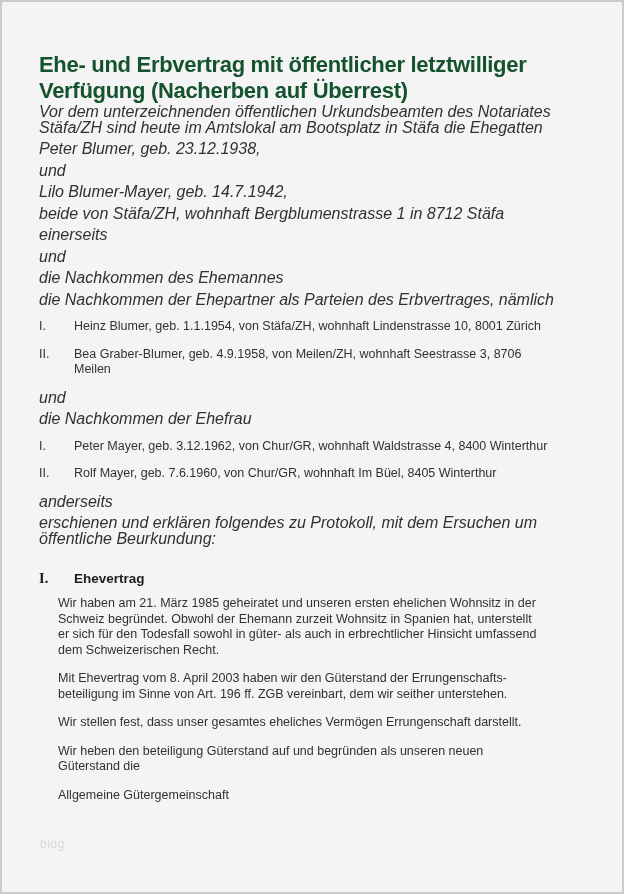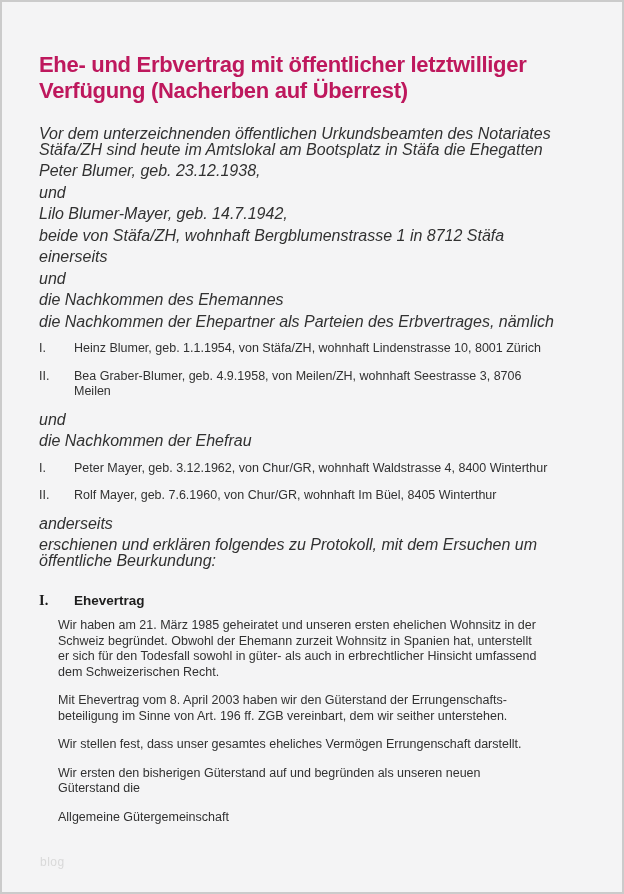--- a/index.html
+++ b/index.html
@@ -15,27 +15,26 @@
     border: 2px solid #cbcbcb;
     overflow: hidden;
   }
   .content {
     position: absolute;
     left: 37px; top: 50px;
     width: 522px;
     color: #313131;
   }
   .doc-title {
-    color: #be185d;
+    color: #14532d;
     font-size: 22px;
     font-weight: bold;
     line-height: 26px;
     letter-spacing: -0.3px;
     width: 552px;
-    margin-bottom: 22px;
   }
   .par {
     font-size: 16px;
     line-height: 15.5px;
     margin-bottom: 6px;
     width: 522px;
     font-style: italic;
   }
   .roman-row {
     display: flex;
@@ -60,21 +59,21 @@
     font-size: 14.5px;
   }
   .section-body { margin-left: 19px; width: 487px; }
   .sec-par {
     font-size: 12.5px;
     line-height: 15.5px;
     margin-bottom: 13px;
   }
   .watermark {
     position: absolute;
-    left: 38px; top: 853px;
+    left: 38px; top: 835px;
     font-size: 12px;
     color: #d9d9d9;
     letter-spacing: 0.5px;
   }
 </style>
 </head>
 <body>
 
 <div class="page">
   <div class="content">
@@ -117,21 +116,21 @@
 
     <div class="section">
       <div class="section-heading">
         <span class="section-num">I.</span>
         <span class="section-title">Ehevertrag</span>
       </div>
       <div class="section-body">
         <p class="sec-par">Wir haben am 21. März 1985 geheiratet und unseren ersten ehelichen Wohnsitz in der Schweiz begründet. Obwohl der Ehemann zurzeit Wohnsitz in Spanien hat, unterstellt er sich für den Todesfall sowohl in güter- als auch in erbrechtlicher Hinsicht umfassend dem Schweizerischen Recht.</p>
         <p class="sec-par">Mit Ehevertrag vom 8. April 2003 haben wir den Güterstand der Errungenschafts­beteiligung im Sinne von Art. 196 ff. ZGB vereinbart, dem wir seither unterstehen.</p>
         <p class="sec-par">Wir stellen fest, dass unser gesamtes eheliches Vermögen Errungenschaft darstellt.</p>
-        <p class="sec-par">Wir ersten den bisherigen Güterstand auf und begründen als unseren neuen Güterstand die</p>
+        <p class="sec-par">Wir heben den beteiligung Güterstand auf und begründen als unseren neuen Güterstand die</p>
         <p class="sec-par">Allgemeine Gütergemeinschaft</p>
       </div>
     </div>
 
   </div>
 
   <span class="watermark">blog</span>
 </div>
 
 </body></html>

